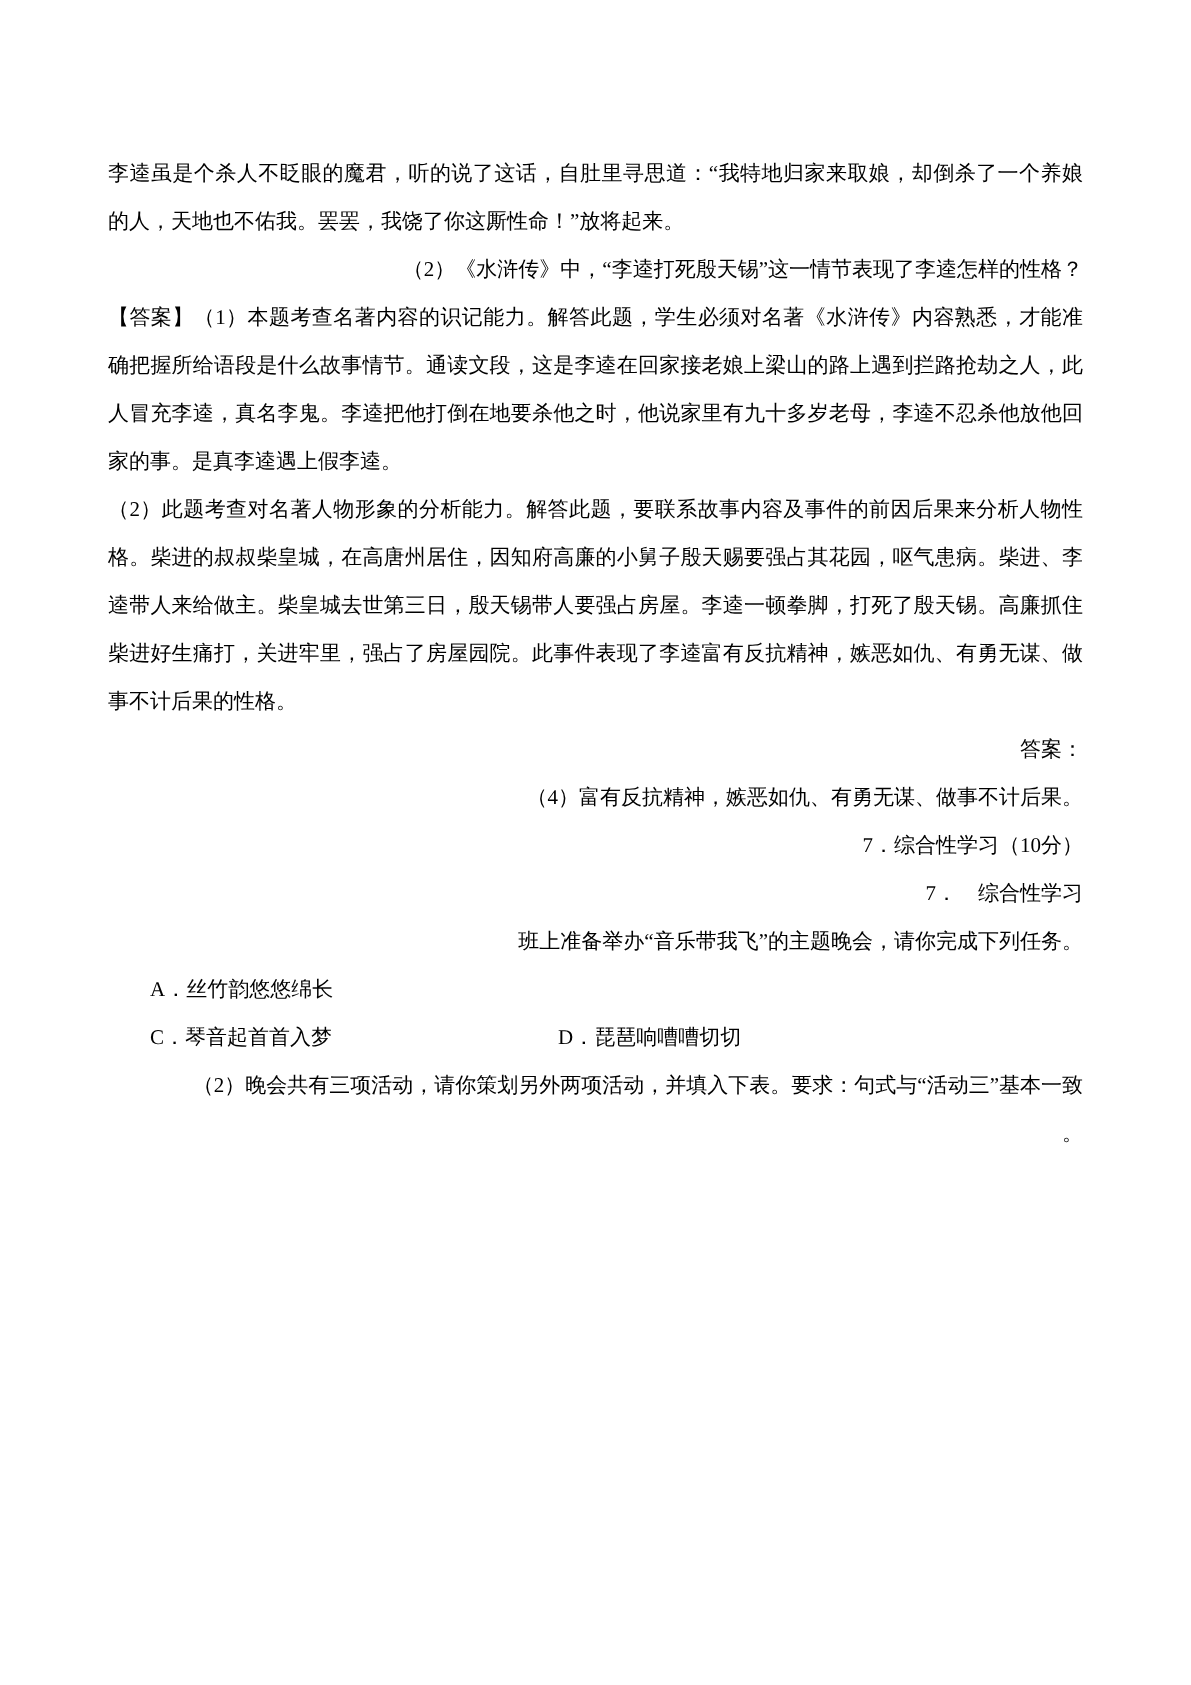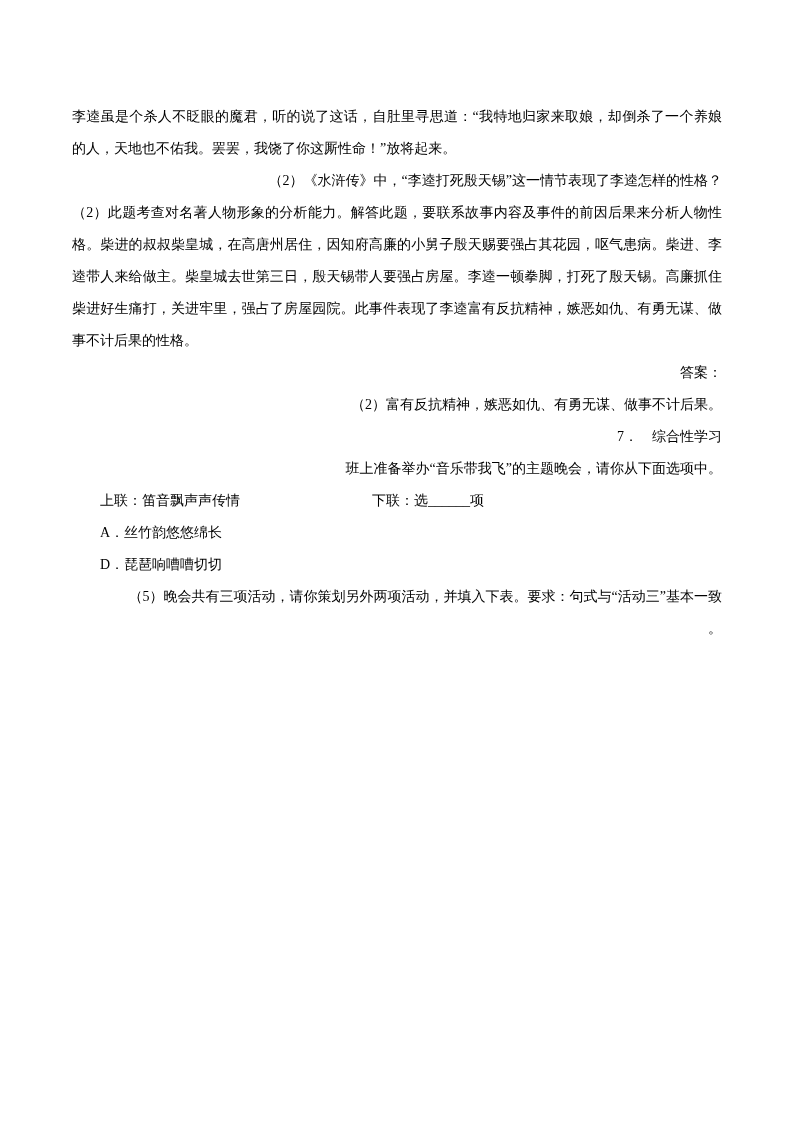--- a/index.html
+++ b/index.html
@@ -47,46 +47,45 @@
 </style>
 </head>
 <body>
 
 <div class="page">
 
   <p class="para">李逵虽是个杀人不眨眼的魔君，听的说了这话，自肚里寻思道：“我特地归家来取娘，却倒杀了一个养娘的人，天地也不佑我。罢罢，我饶了你这厮性命！”放将起来。</p>
 
   <p class="para single">（2）《水浒传》中，“李逵打死殷天锡”这一情节表现了李逵怎样的性格？</p>
 
+  <p class="para">【答案】（1）本题考查名著内容的识记能力。解答此题，学生必须对名著《水浒传》内容熟悉，才能准确把握所给语段是什么故事情节。通读文段，这是李逵在回家接老娘上梁山的路上遇到拦路抢劫之人，此人冒充李逵，真名李鬼。李逵把他打倒在地要杀他之时，他说家里有九十多岁老母，李逵不忍杀他放他回家的事。是真李逵遇上假李逵。</p>
 
   <p class="para">（2）此题考查对名著人物形象的分析能力。解答此题，要联系故事内容及事件的前因后果来分析人物性格。柴进的叔叔柴皇城，在高唐州居住，因知府高廉的小舅子殷天赐要强占其花园，呕气患病。柴进、李逵带人来给做主。柴皇城去世第三日，殷天锡带人要强占房屋。李逵一顿拳脚，打死了殷天锡。高廉抓住柴进好生痛打，关进牢里，强占了房屋园院。此事件表现了李逵富有反抗精神，嫉恶如仇、有勇无谋、做事不计后果的性格。</p>
 
   <p class="para single">答案：</p>
 
 
-  <p class="para single">（2）富有反抗精神，嫉恶如仇、有勇无谋、做事不计后果。</p>
+  <p class="para single">（4）富有反抗精神，嫉恶如仇、有勇无谋、做事不计后果。</p>
 
 
 
+  <p class="para single">7．综合性学习（10分）</p>
 
   <p class="para single">7．　综合性学习</p>
 
-  <p class="para single indent-2">班上准备举办“音乐带我飞”的主题晚会，请你从下面选项中。</p>
+  <p class="para single indent-2">班上准备举办“音乐带我飞”的主题晚会，请你完成下列任务。</p>
 
 
-  <div class="two-col">
-    <span class="col-left">上联：笛音飘声声传情</span>
-    <span class="col-right">下联：选______项</span>
-  </div>
 
   <div class="two-col">
     <span class="col-left">A．丝竹韵悠悠绵长</span>
   </div>
 
   <div class="two-col">
+    <span class="col-left">C．琴音起首首入梦</span>
     <span class="col-right">D．琵琶响嘈嘈切切</span>
   </div>
 
-  <p class="para single indent-2">（5）晚会共有三项活动，请你策划另外两项活动，并填入下表。要求：句式与“活动三”基本一致</p>
+  <p class="para single indent-2">（2）晚会共有三项活动，请你策划另外两项活动，并填入下表。要求：句式与“活动三”基本一致</p>
 
   <p class="para single indent-3">。</p>
 
 </div>
 
 </body></html>

